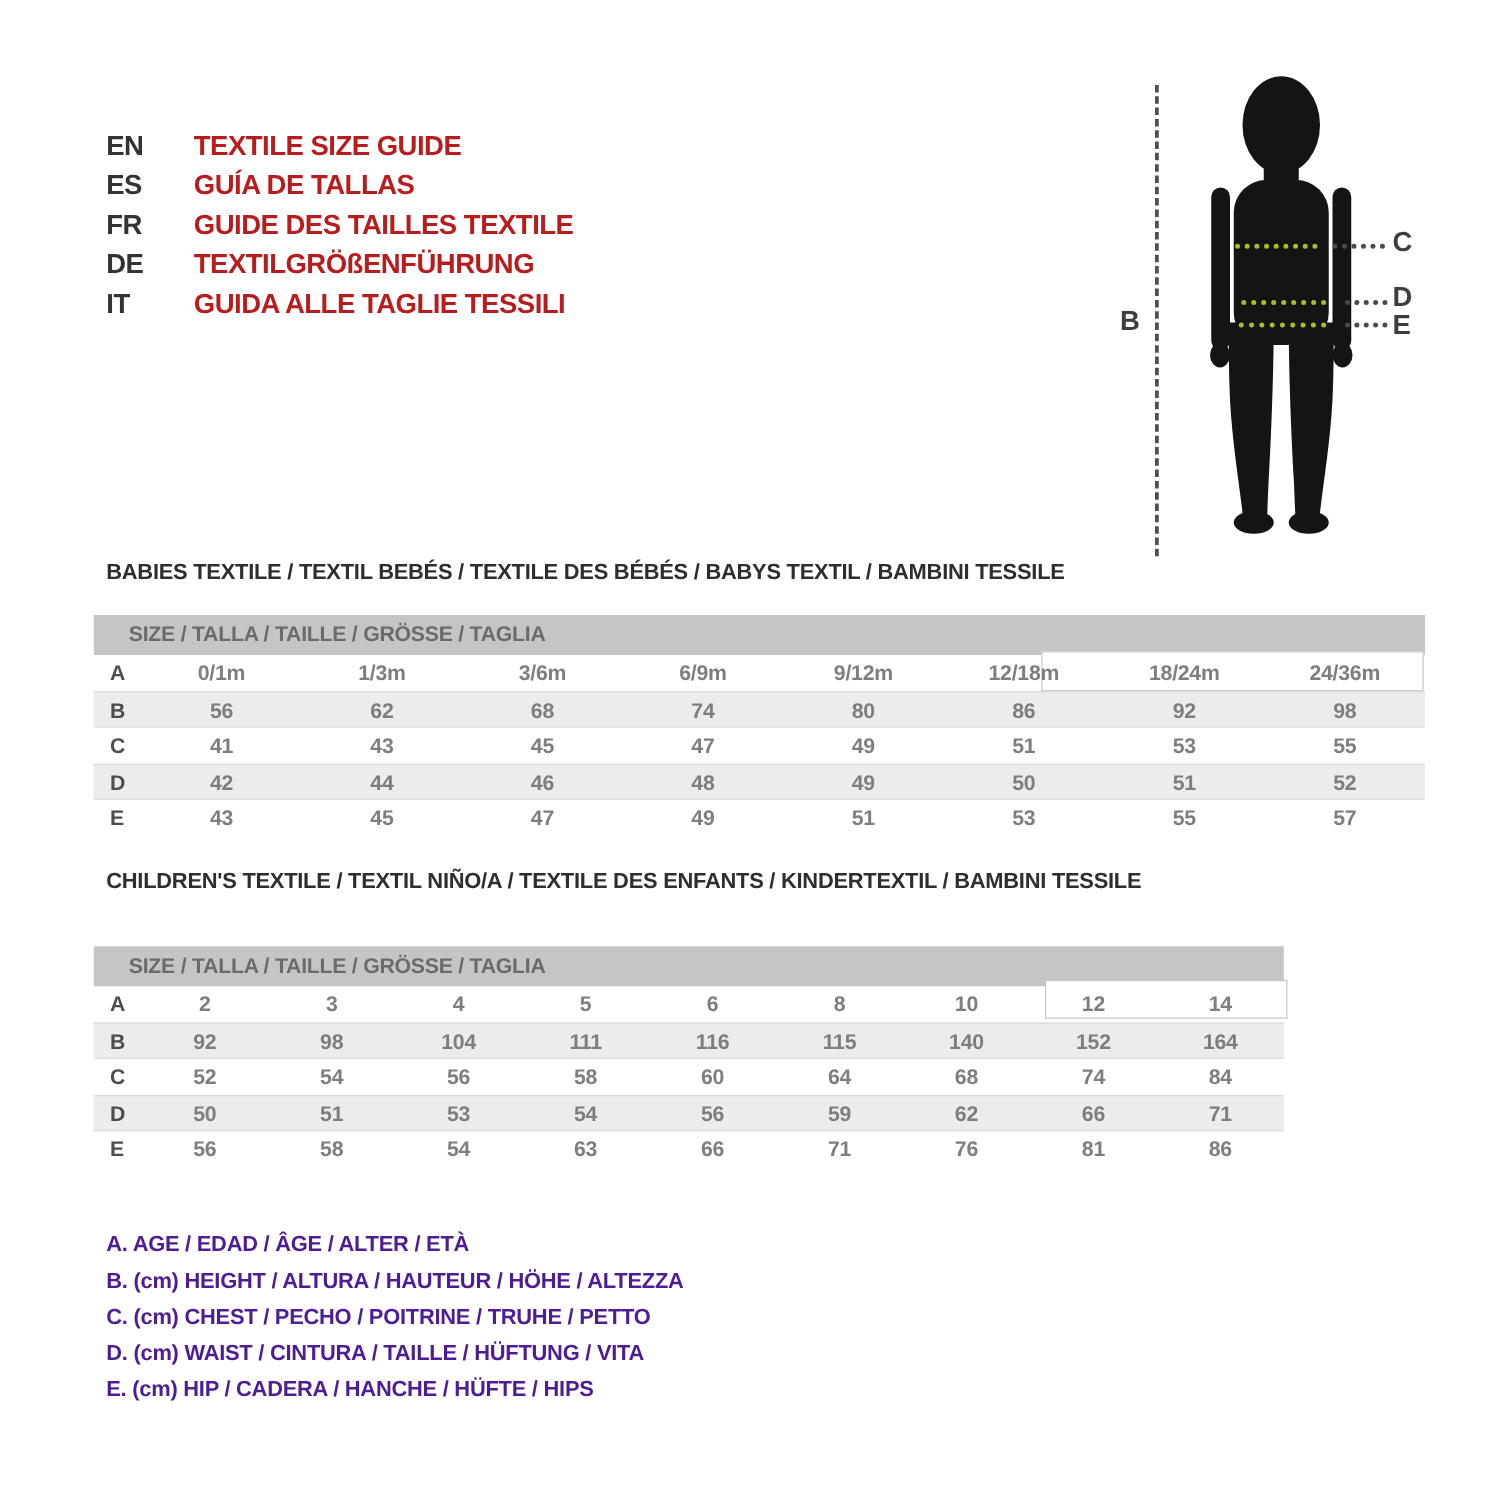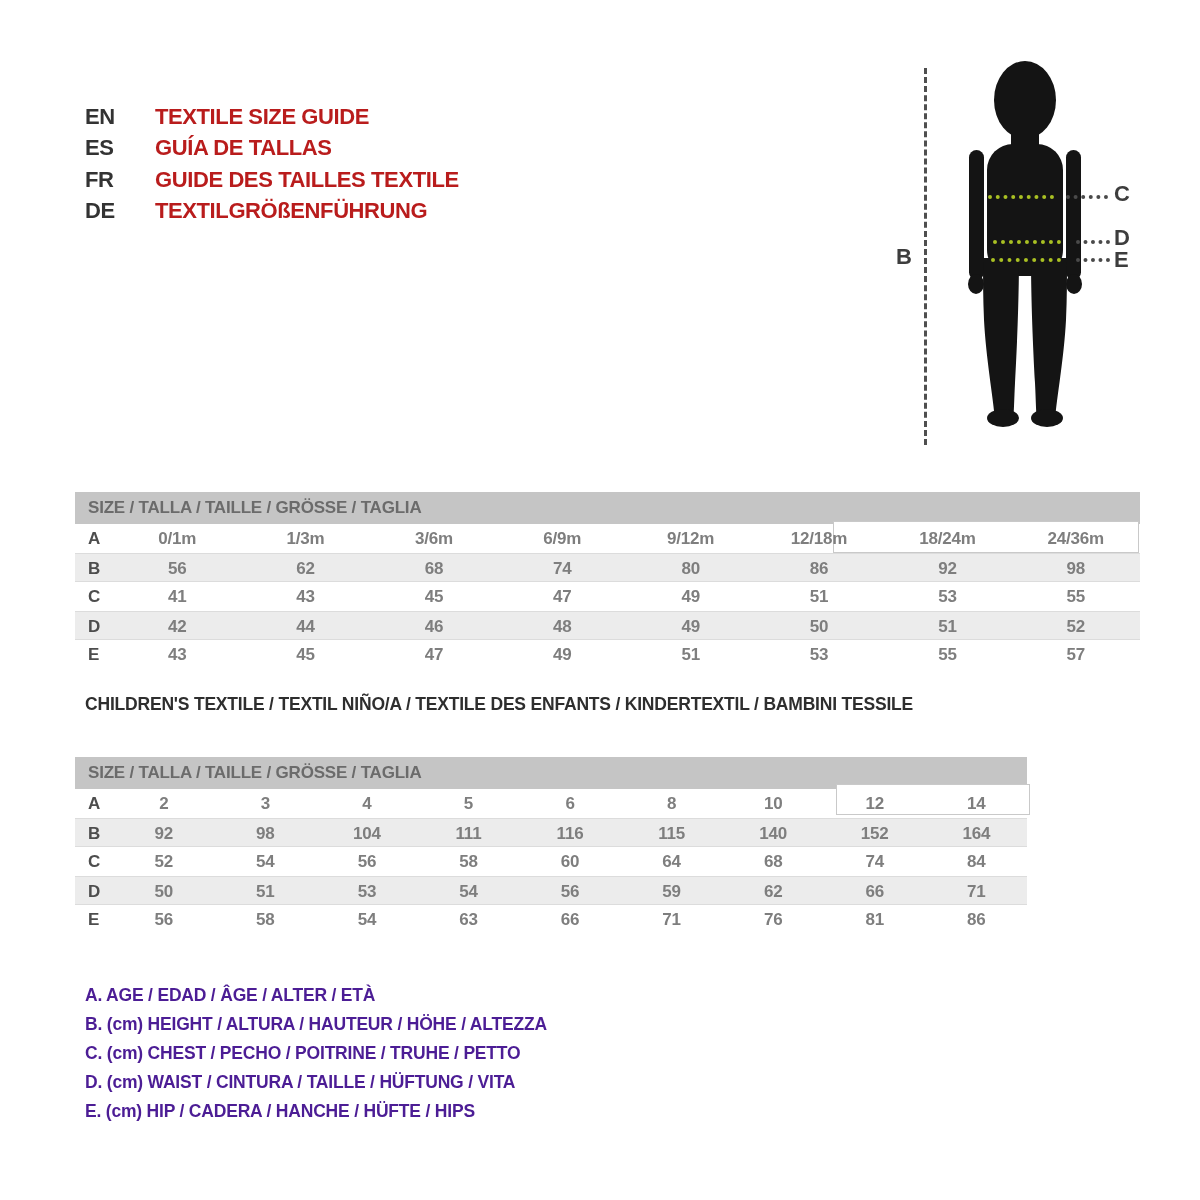--- a/index.html
+++ b/index.html
@@ -20,21 +20,21 @@
   .dot-green{position:absolute;height:0;border-top:4px dotted var(--accent-green,#a9c023);}
   .dot-gray{position:absolute;height:0;border-top:4px dotted #4a4a4a;}
 
   
   .section-title{position:absolute;left:85px;font-size:17.5px;font-weight:bold;color:#2e2e2e;
                  letter-spacing:-0.2px;white-space:nowrap;}
 
   
   .size-table{position:absolute;}
   .thead{height:32px;line-height:32px;background:var(--header-band,#c5c5c5);color:#6b6b6b;
-         font-weight:bold;font-size:17px;padding-left:13px;letter-spacing:-0.2px;}
+         font-weight:bold;font-size:17px;padding-left:28px;letter-spacing:-0.2px;}
   .trow{position:relative;z-index:10;display:flex;height:29px;line-height:29px;font-size:17px;
         box-sizing:border-box;}
   .trow.striped{background:var(--row-stripe,#ececec);border-top:1px solid #dcdcdc;border-bottom:1px solid #dcdcdc;}
   .rlabel{flex:none;width:25px;padding-left:13px;color:#4d4d4d;font-weight:bold;}
   .cell{flex:1;text-align:center;color:#7e7e7e;font-weight:bold;letter-spacing:-0.2px;}
 
   
   .sel-box{position:absolute;z-index:5;background:#fff;border:1px solid #c9c9c9;box-sizing:border-box;}
   .babies-sel{left:833px;top:521px;width:306px;height:32px;}
   .children-sel{left:836px;top:784px;width:194px;height:31px;}
@@ -58,20 +58,24 @@
         <span class="lang-code">ES</span>
         <span class="lang-label">GUÍA DE TALLAS</span>
       </div>
       <div class="lang-row">
         <span class="lang-code">FR</span>
         <span class="lang-label">GUIDE DES TAILLES TEXTILE</span>
       </div>
       <div class="lang-row">
         <span class="lang-code">DE</span>
         <span class="lang-label">TEXTILGRÖßENFÜHRUNG</span>
+      </div>
+      <div class="lang-row">
+        <span class="lang-code">IT</span>
+        <span class="lang-label">GUIDA ALLE TAGLIE TESSILI</span>
       </div>
     </section>
 
   <div class="figure">
     <div class="vline"></div>
     <span class="measure-label" style="left:16px;top:191px;">B</span>
 
     <svg width="124" height="378" viewBox="0 0 124 378">
       <g fill="currentColor">
         <ellipse cx="62" cy="42" rx="31" ry="39"></ellipse>
@@ -94,20 +98,21 @@
 
     <div class="dot-green" style="left:113px;top:185px;width:68px;"></div>
     <div class="dot-gray" style="left:196px;top:185px;width:34px;"></div>
     <span class="measure-label" style="left:234px;top:172px;">D</span>
 
     <div class="dot-green" style="left:111px;top:203px;width:70px;"></div>
     <div class="dot-gray" style="left:196px;top:203px;width:34px;"></div>
     <span class="measure-label" style="left:234px;top:194px;">E</span>
   </div>
 
+  <h2 class="section-title" style="top:447px;margin:0;">BABIES TEXTILE / TEXTIL BEBÉS / TEXTILE DES BÉBÉS / BABYS TEXTIL / BAMBINI TESSILE</h2>
 
   <div class="size-table" style="left:75px;top:492px;width:1065px;">
     <div class="thead">SIZE / TALLA / TAILLE / GRÖSSE / TAGLIA</div>
     <div class="tbody">
         <div class="trow">
           <span class="rlabel">A</span>
           <span class="cell">0/1m</span>
           <span class="cell">1/3m</span>
           <span class="cell">3/6m</span>
           <span class="cell">6/9m</span>

